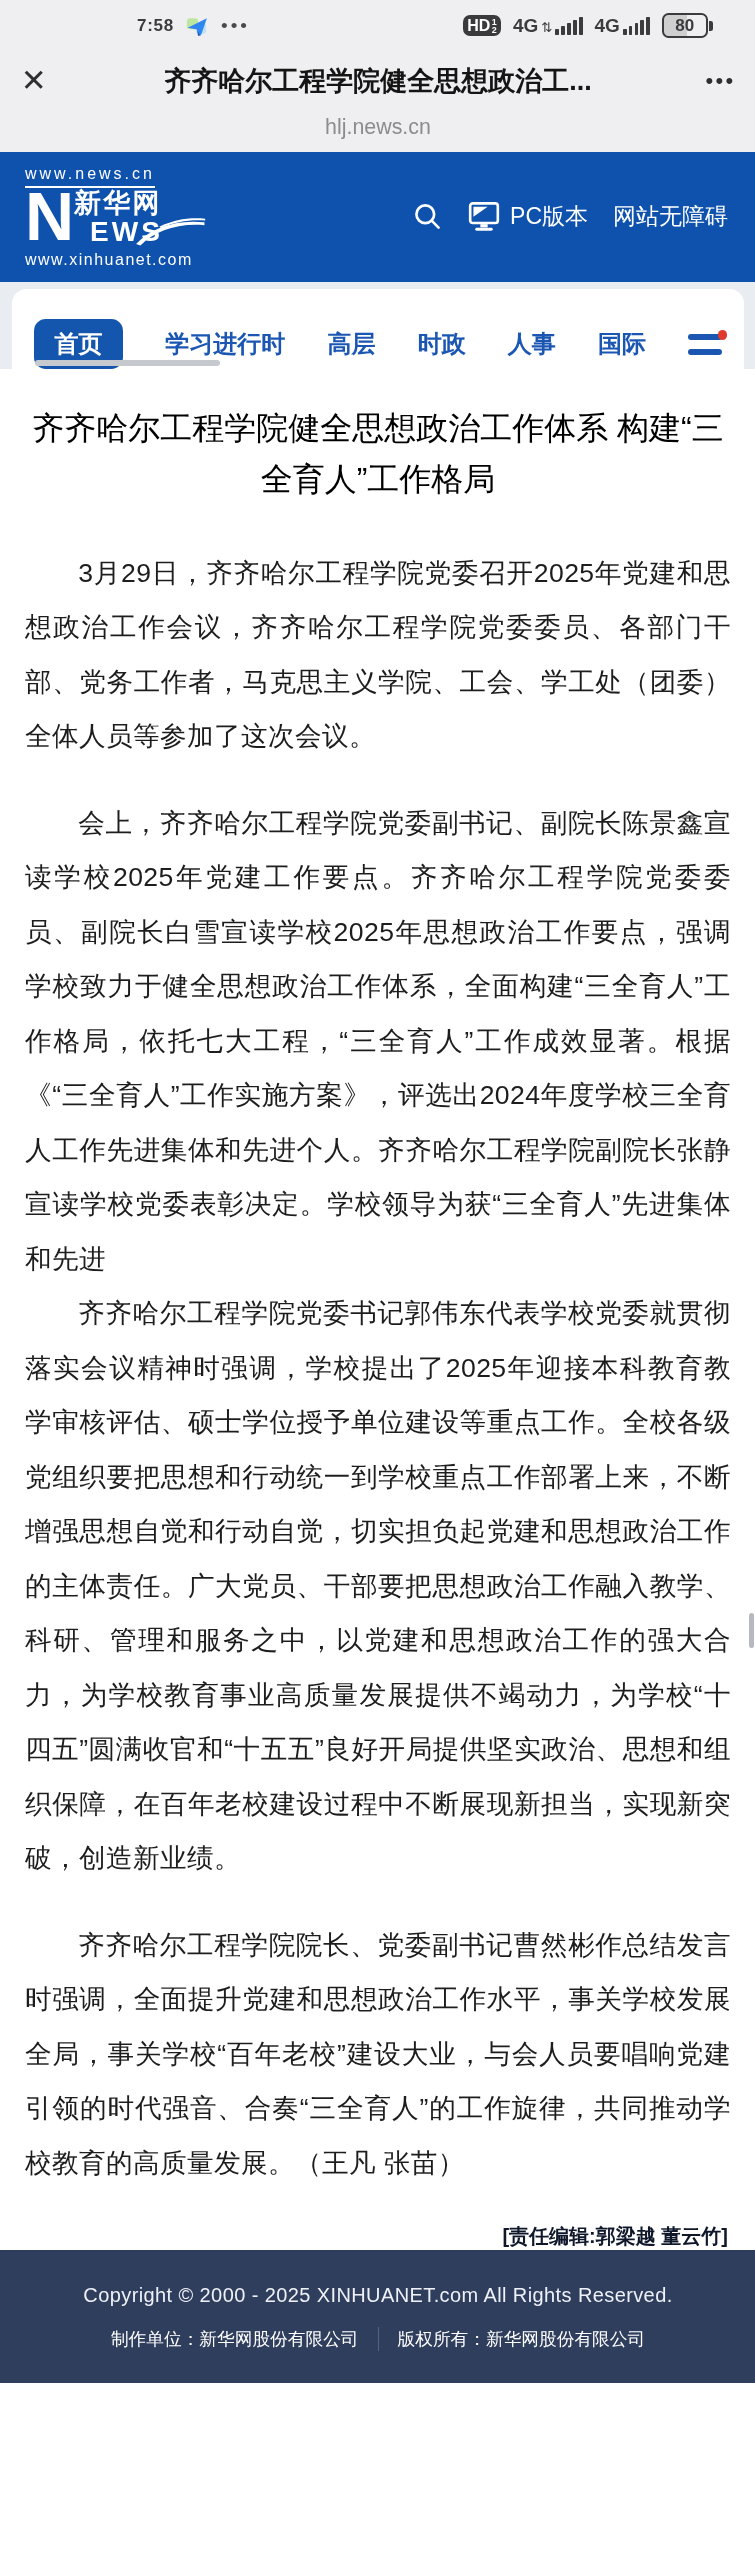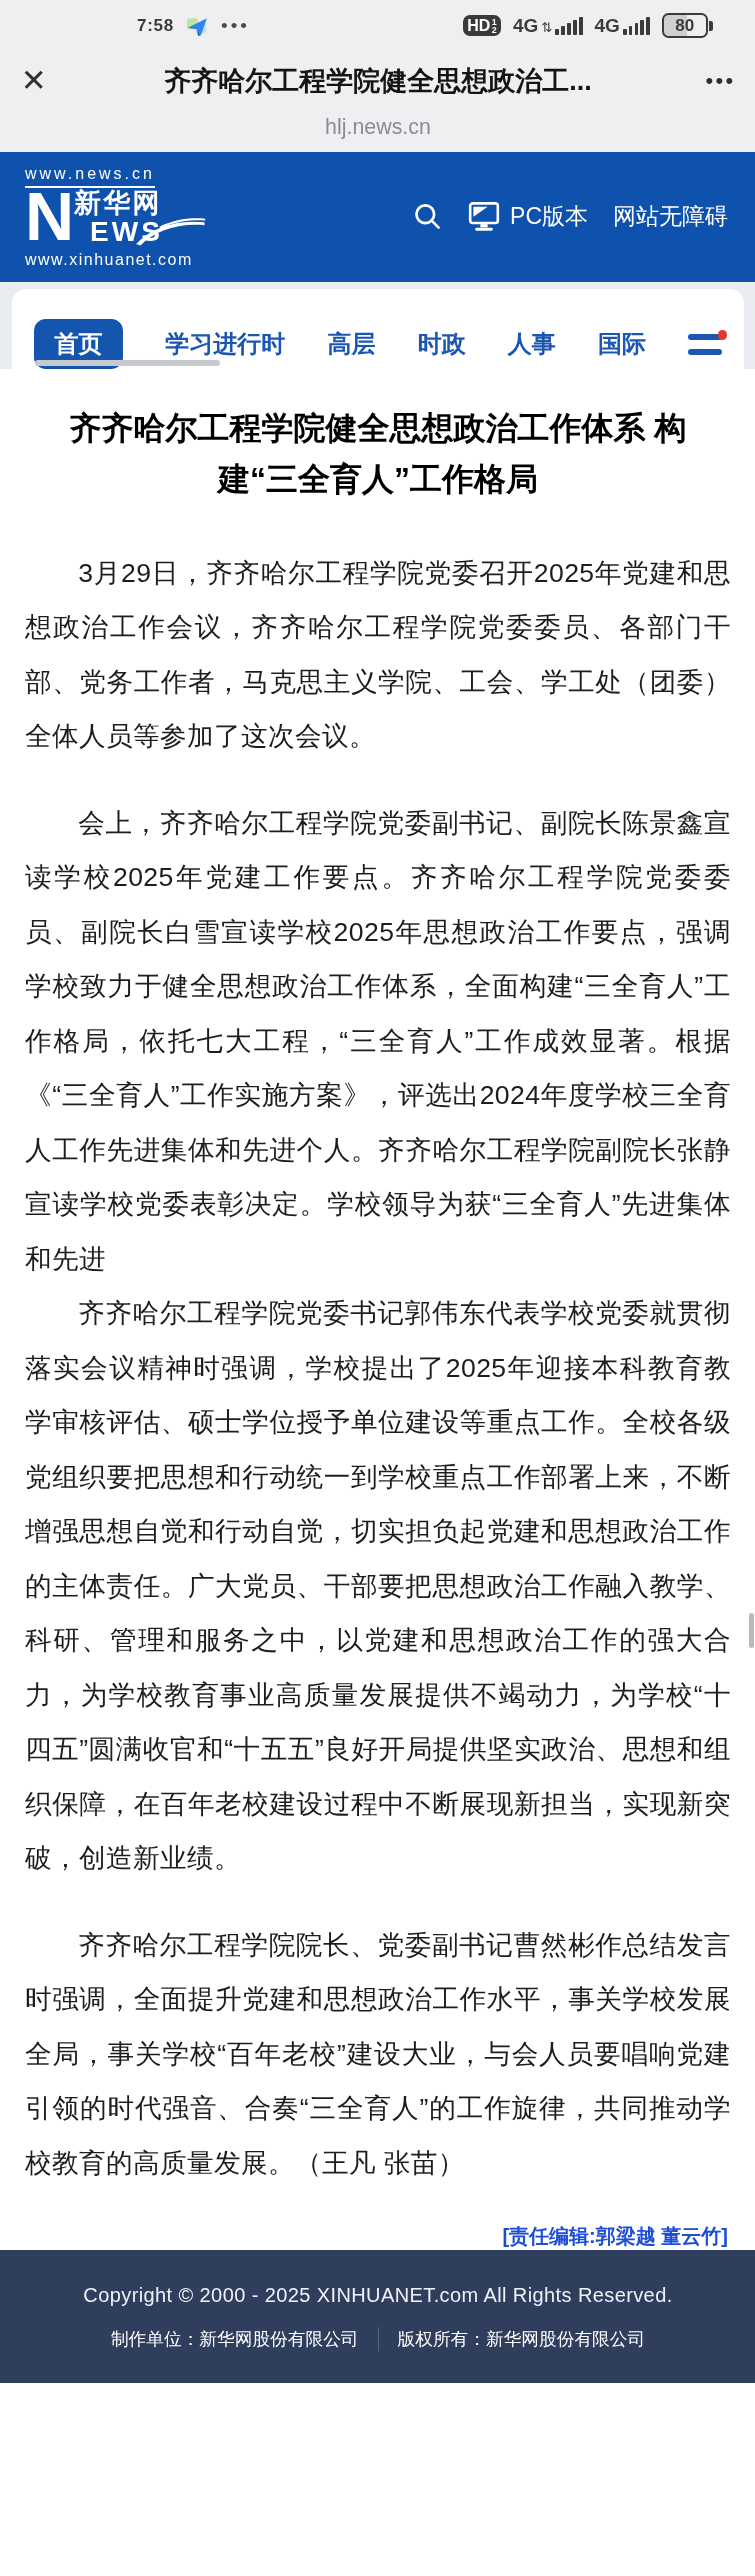--- a/index.html
+++ b/index.html
@@ -88,34 +88,34 @@
     position:absolute; left:23.6px; bottom:3px; width:185px; height:6.6px;
     border-radius:3.7px; background:#c6c9ce;
   }
   .menu-bars { position:relative; width:34px; display:flex; flex-direction:column; gap:9.6px; }
   .menu-bars b { display:block; height:5.9px; border-radius:3px; background:#1B57B2; }
   .menu-dot { position:absolute; top:-3.7px; right:-5.2px; width:9.6px; height:9.6px; border-radius:50%; background:#e03a2f; }
 
   
   .article { background:#fff; padding:34px 25px 0; }
   .article-title {
-    font-size:32px; font-weight:700; color:#000; line-height:1.6;
+    font-size:32px; font-weight:400; color:#000; line-height:1.6;
     text-align:center; padding:0 5.9px;
   }
   .article-meta {
     display:flex; justify-content:center; gap:10.3px; margin-top:16px;
     font-size:20px; color:#8A94A2;
   }
   .article-body { margin-top:40px; }
   .para {
     font-size:26.6px; color:#1d1d1d; line-height:2.05; text-align:justify;
     text-indent:2em; letter-spacing:0.4px; margin-bottom:32px;
   }
   .para.no-gap { margin-bottom:0; }
-  .editor-note { text-align:right; font-size:20px; font-weight:700; color:#1d4ed8; padding-right:3px; margin-top:29px; }
+  .editor-note { text-align:right; font-size:20px; font-weight:700; color:#0f172a; padding-right:3px; margin-top:29px; }
 
   
   .save-row { display:flex; justify-content:flex-end; margin:38px 0 17.7px; }
   .save-btn {
     background:#fff; border-radius:34px 0 0 34px;
     box-shadow:0 2.2px 13.3px rgba(0,0,0,0.20);
     padding:14.8px 17.7px 14.8px 26.6px; display:flex; align-items:center; gap:13.3px;
     font-size:22px; color:#2b2b2b;
   }
   .save-chevron { color:#9a9a9a; font-size:25px; font-weight:700; line-height:1; }

